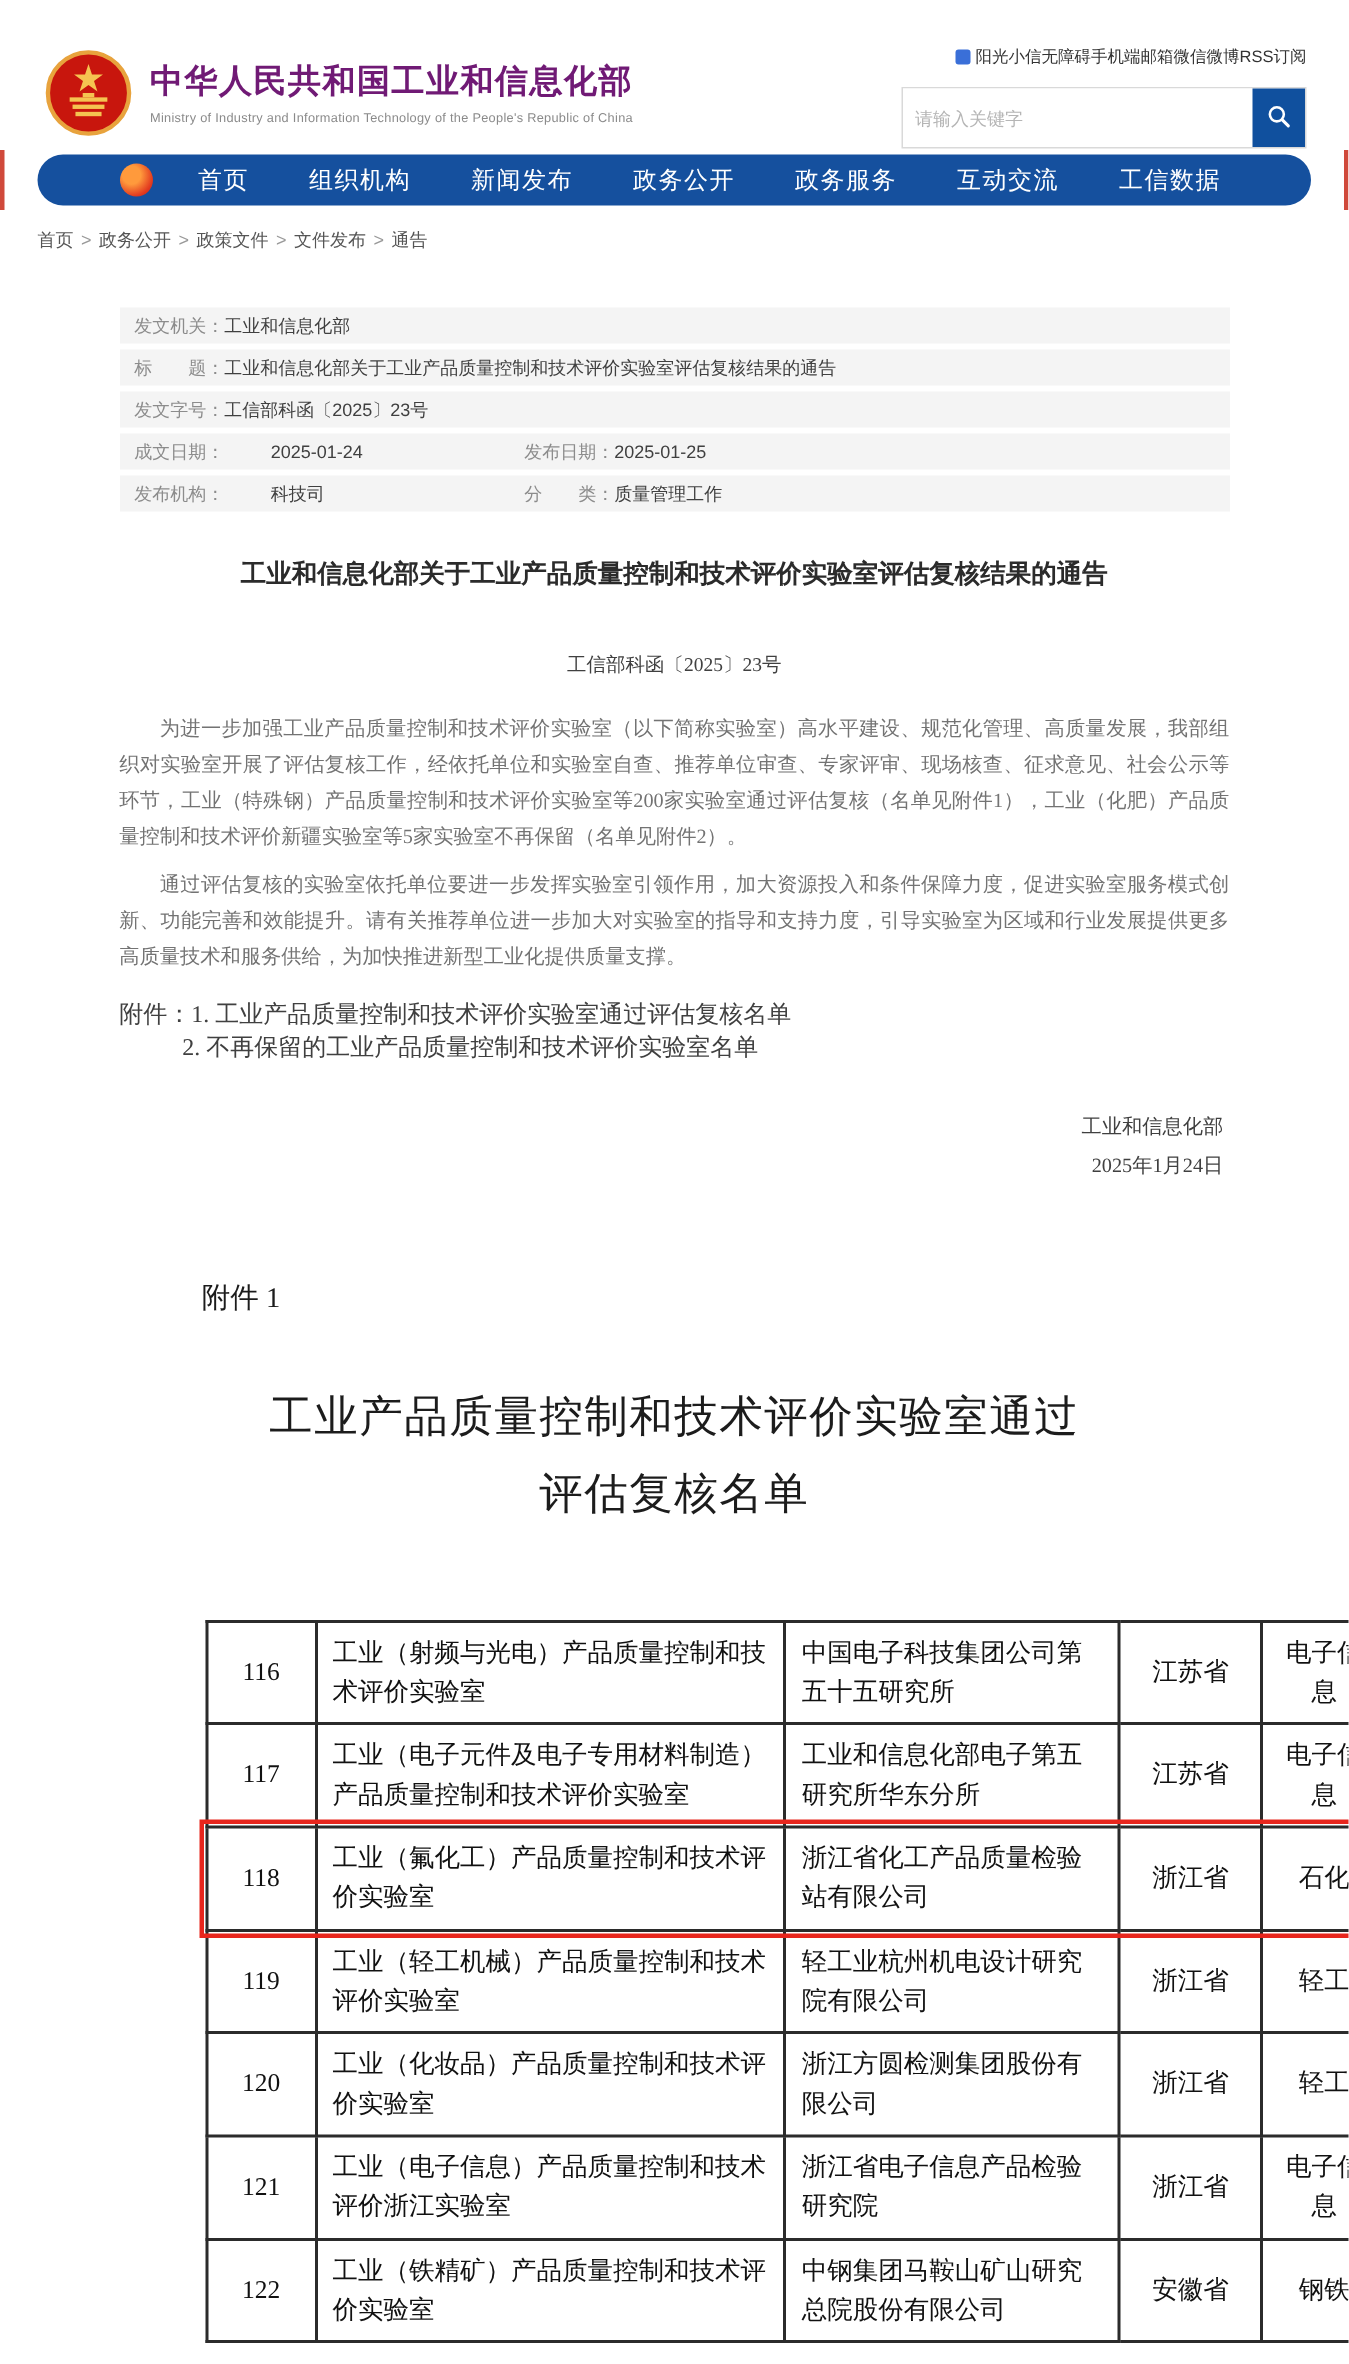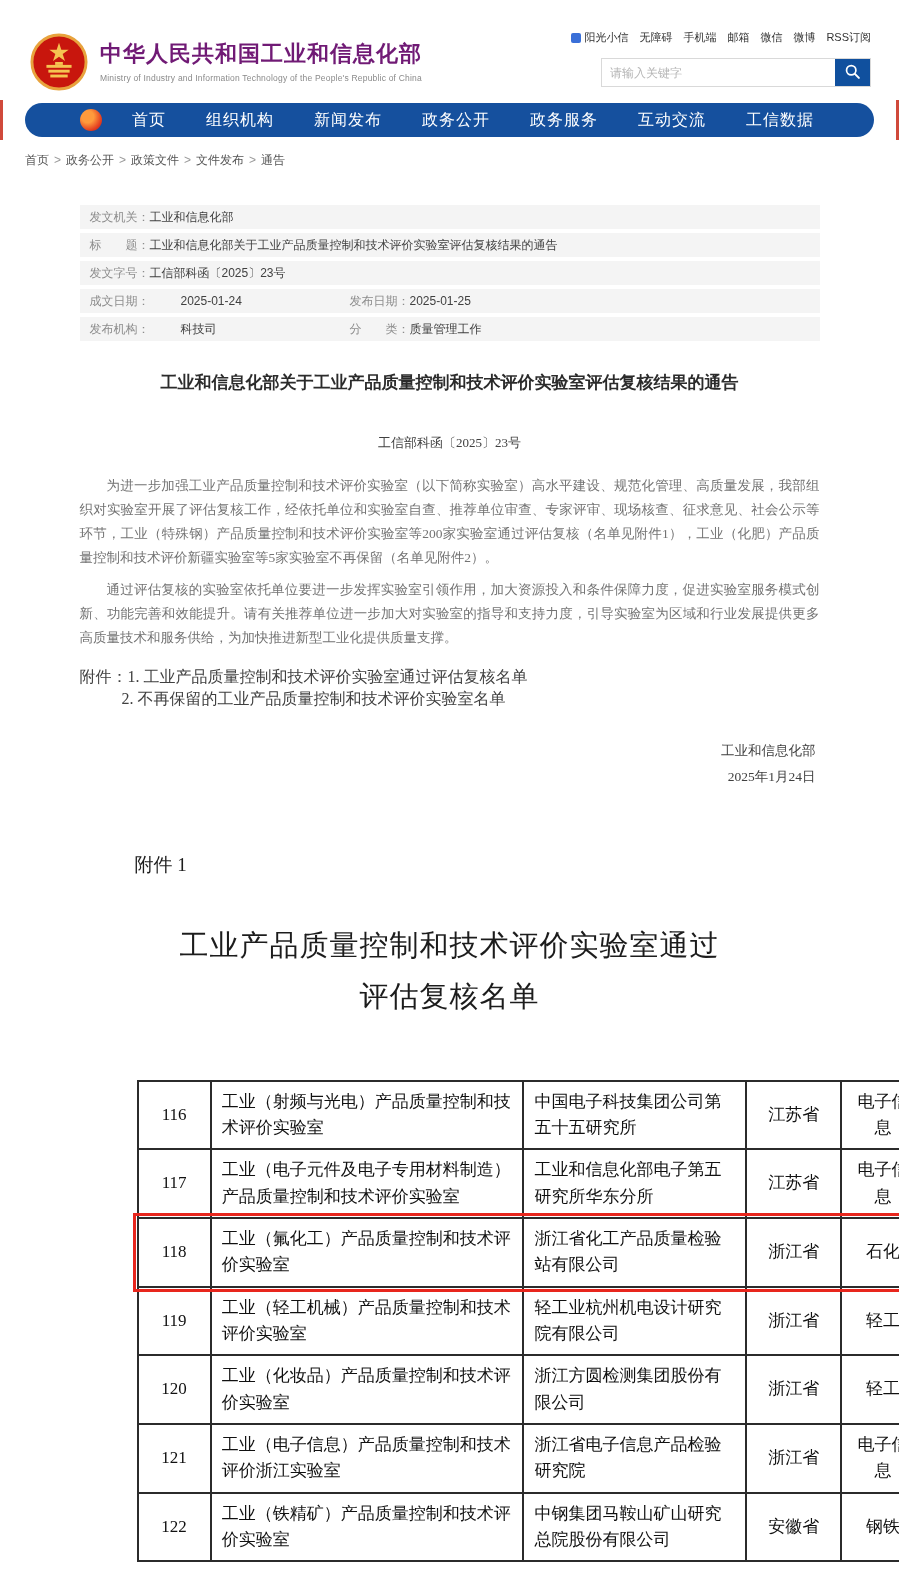--- a/index.html
+++ b/index.html
@@ -11,24 +11,24 @@
 
   
   .site-header { position:relative; height:100px; background:#fff; }
   .brand { position:absolute; left:30px; top:33px; display:flex; align-items:center; }
   .emblem { width:58px; height:58px; flex:0 0 auto; }
   .brand-text { margin-left:12px; }
   .site-title { font-size:22px; font-weight:bold; color:#701a75; letter-spacing:1px; line-height:1.2; }
   .site-subtitle { font-size:8.5px; color:#8a8a8a; margin-top:5px; letter-spacing:.2px; }
 
   .header-right { position:absolute; right:28px; top:30px; width:270px; }
-  .quick-links { display:flex; justify-content:flex-end; align-items:center; gap:11px; font-size:11px; color:#333; white-space:nowrap; }
+  .quick-links { display:flex; justify-content:flex-end; align-items:center; font-size:11px; color:#333; white-space:nowrap; }
   .quick-links .qlink { cursor:pointer; display:inline-flex; align-items:center; gap:3px; }
   .qicon { width:10px; height:10px; background:#3a6fd8; border-radius:2px; display:inline-block; }
-  .search-box { margin-top:13px; display:flex; height:29px; border:1px solid #d9d9d9; }
+  .search-box { margin-top:13px; display:flex; height:41px; border:1px solid #d9d9d9; }
   .search-input { flex:1; border:0; outline:none; padding:0 8px; font-size:12px; color:#333; background:#fff; }
   .search-input::placeholder { color:#b5b5b5; }
   .search-btn { width:35px; background:#10509e; border:0; cursor:pointer; display:flex; align-items:center; justify-content:center; }
 
   
   .nav-wrap { position:relative; height:40px; }
   .edge-strip { position:absolute; width:3px; height:40px; top:0; background:#d0493b; }
   .edge-strip.left { left:0; }
   .edge-strip.right { right:0; }
   .main-nav {

